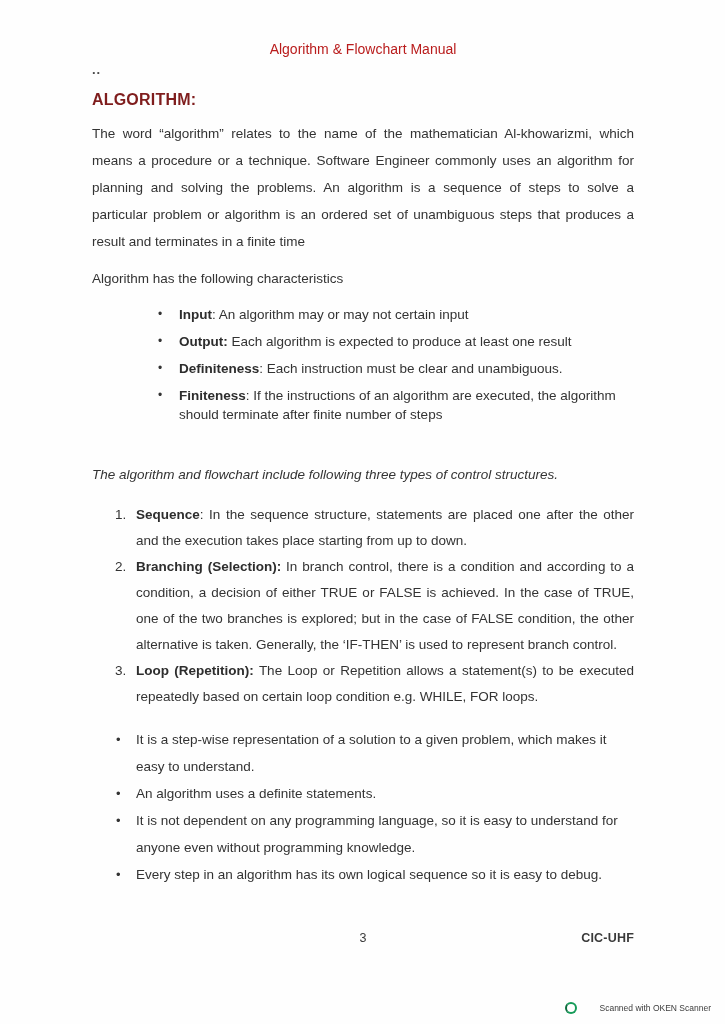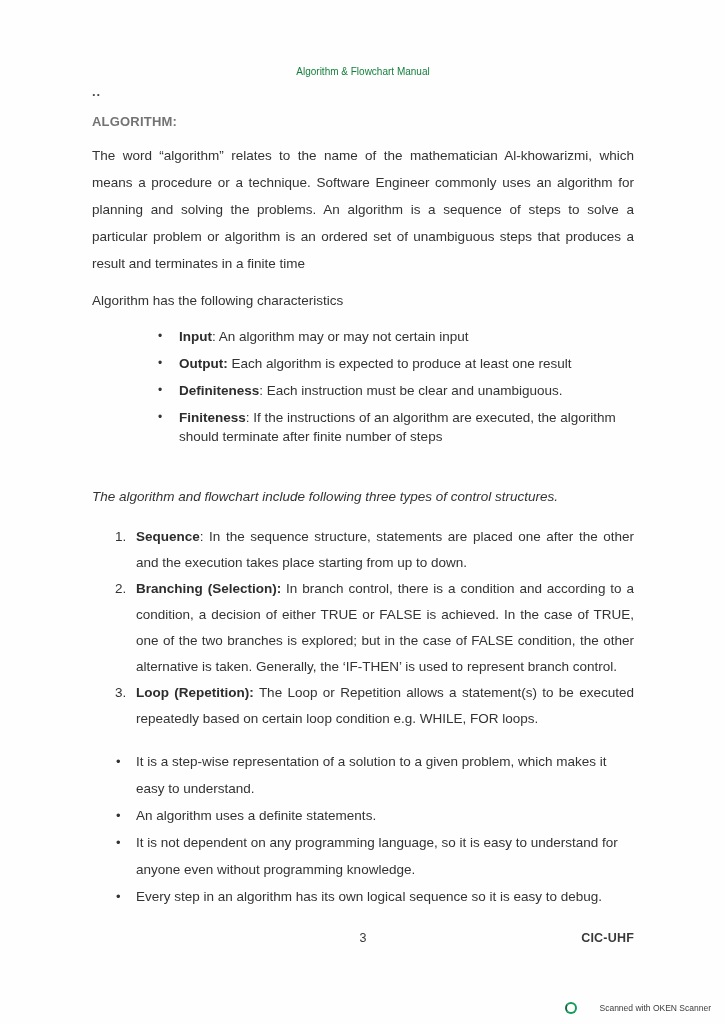--- a/index.html
+++ b/index.html
@@ -10,39 +10,39 @@
     background:#fefefe;
     font-family:"Liberation Sans", sans-serif;
     color:#333333;
     overflow:hidden;
   }
   .content {
     position:absolute;
     left:92px; right:91px; top:0;
   }
   .doc-header {
-    padding-top:64px;
+    padding-top:42px;
     text-align:center;
-    font-size:10px;
-    color:#15803d;
+    font-size:14px;
+    color:#b91c1c;
     line-height:15px;
   }
   .artifact-dots {
     margin-top:6px;
     font-size:13px;
     font-weight:bold;
     letter-spacing:1px;
     color:#4a4a4a;
     line-height:14px;
   }
   .h1 {
     margin-top:15px;
-    font-size:13px;
-    font-weight:bold;
-    color:#737373;
+    font-size:16px;
+    font-weight:bold;
+    color:#7f1d1d;
     line-height:16px;
     letter-spacing:0.2px;
   }
   .body-text { font-size:13.5px; color:#333333; }
   .intro {
     margin-top:12px;
     line-height:27px;
     text-align:justify;
   }
   .lead-characteristics {

